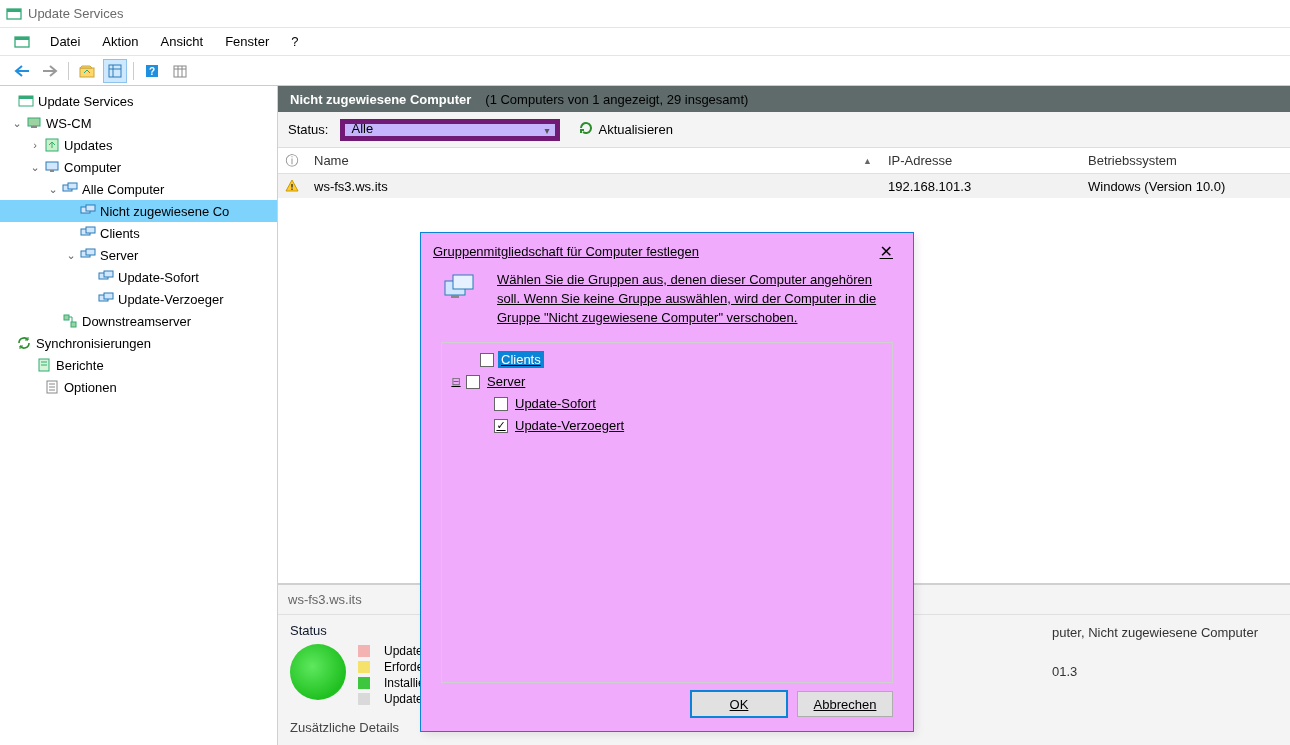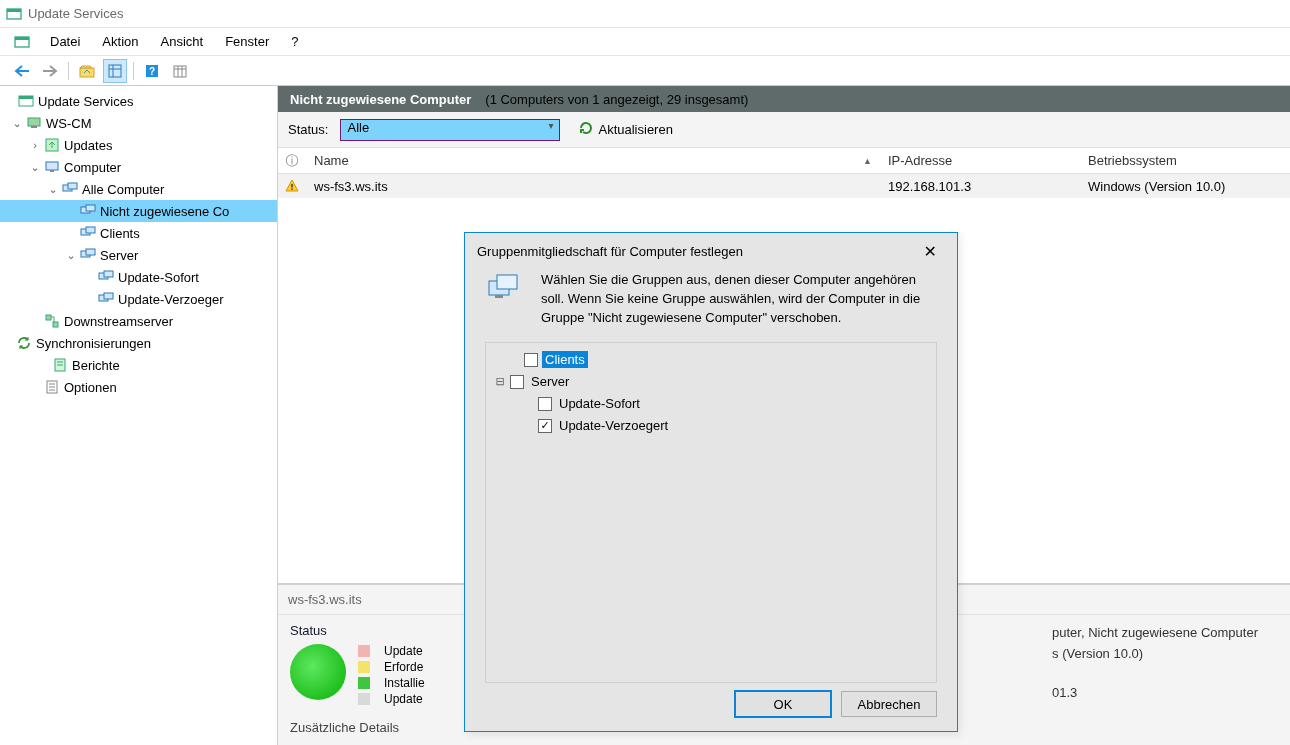--- a/index.html
+++ b/index.html
@@ -29,21 +29,21 @@
     .tree-row.selected { background: #7dd3fc; }
 
     
     .content-pane { flex: 1; display: flex; flex-direction: column; position: relative; }
     .content-header { background: #5f6a6a; color: #fff; height: 26px; display: flex; align-items: center; padding: 0 12px; gap: 14px; font-size: 13px; }
     .content-header .hdr-title { font-weight: 600; }
     .content-header .hdr-sub { color: #000000; }
 
     .filter-bar { height: 36px; display: flex; align-items: center; padding: 0 10px; gap: 8px; background: #f4f4f4; border-bottom: 1px solid #ddd; }
     .status-label { margin-right: 4px; }
-    .status-select { min-width: 220px; height: 22px; background: #7dd3fc; border: 1px solid #701a75; display: flex; align-items: flex-start; padding: 0 6px; justify-content: space-between; }
+    .status-select { min-width: 220px; height: 22px; background: #c4b5fd; border: 5px solid #701a75; display: flex; align-items: flex-end; padding: 0 6px; justify-content: space-between; }
     .refresh { display: flex; align-items: center; gap: 4px; margin-left: 10px; cursor: default; }
 
     .list-header { display: flex; align-items: center; height: 26px; background: #fff; border-bottom: 1px solid #e0e0e0; }
     .lh-info { width: 28px; display:flex; justify-content:center; color:#888; }
     .lh-col { padding: 0 8px; color: #333; font-size: 13px; }
     .lh-name { flex: 1; display:flex; align-items:center; gap:6px; }
     .lh-ip { width: 200px; }
     .lh-os { width: 210px; }
 
     .list-body { flex: 0 0 auto; background: #fff; }
@@ -61,21 +61,21 @@
     .status-heading { color:#0f172a; }
     .pie { width: 56px; height: 56px; border-radius: 50%; background: radial-gradient(circle at 40% 40%, #5ee85e, #20c020 70%); margin-top:6px; }
     .legend { display:flex; flex-direction:column; gap:2px; font-size:12px; margin-top:6px; }
     .legend-row { display:flex; gap:14px; align-items:center; }
     .sw { width:12px; height:12px; }
     .right-info { font-size: 13px; color:#333; line-height: 1.6; margin-left:auto; padding-right:20px; }
 
     .extra { padding: 6px 12px 10px; color:#444; }
 
     
-    .dialog { position:absolute; left:464px; top:232px; width:494px; height:500px; background:#e5e5e5; border:1px solid #0a84d6; box-shadow: 3px 3px 8px rgba(0,0,0,.08); display:flex; flex-direction:column; }
+    .dialog { position:absolute; left:420px; top:232px; width:494px; height:500px; background:#f0abfc; border:1px solid #0a84d6; box-shadow: 3px 3px 8px rgba(0,0,0,.08); display:flex; flex-direction:column;text-decoration:underline; }
     .dlg-title { height: 36px; display:flex; align-items:center; padding:0 12px; font-size:13px; }
     .dlg-close { margin-left:auto; font-size:16px; padding:4px 8px; cursor:pointer; }
     .dlg-top { display:flex; padding: 2px 20px 10px 20px; gap: 20px; }
     .dlg-icon { width: 36px; height:36px; flex-shrink:0; }
     .dlg-desc { font-size: 13px; line-height: 1.45; }
     .dlg-tree { margin: 4px 20px 8px 20px; border:1px solid #cfcfcf; flex:1; padding:6px 8px; overflow:auto; }
     .dt-row { display:flex; align-items:center; height:22px; gap:4px; }
     .dt-indent1 { padding-left: 14px; }
     .dt-indent2 { padding-left: 44px; }
     .dt-exp { width:12px; text-align:center; color:#666; font-size:11px; }
@@ -255,42 +255,42 @@
       <div class="tree-row" style="padding-left:82px">
         <span class="empty-exp"></span>
         <span class="node-icon">
             <svg width="16" height="16" viewBox="0 0 16 16">
               <rect x="1" y="4" width="9" height="6" fill="#d0e7ff" stroke="#2a7bb5"></rect>
               <rect x="6" y="2" width="9" height="6" fill="#d0e7ff" stroke="#2a7bb5"></rect>
             </svg>
           </span>
         <span>Update-Verzoeger</span>
       </div>
-      <div class="tree-row" style="padding-left:28px">
+      <div class="tree-row" style="padding-left:46px">
         <span class="empty-exp"></span>
         <span class="node-icon">
             <svg width="16" height="16" viewBox="0 0 16 16">
               <rect x="2" y="2" width="5" height="5" fill="#9cd3a1" stroke="#3a7"></rect>
               <rect x="9" y="9" width="5" height="5" fill="#9cd3a1" stroke="#3a7"></rect>
               <path d="M7 4h3v5" stroke="#3a7" fill="none"></path>
             </svg>
           </span>
         <span>Downstreamserver</span>
       </div>
       <div class="tree-row" style="">
         <span class="empty-exp"></span>
         <span class="node-icon">
             <svg width="16" height="16" viewBox="0 0 16 16">
               <path d="M3 8a5 5 0 0 1 9-3M13 8a5 5 0 0 1-9 3" stroke="#2a8e2a" fill="none" stroke-width="1.6"></path>
               <path d="M12 2v3h-3M4 14v-3h3" stroke="#2a8e2a" fill="none"></path>
             </svg>
           </span>
         <span>Synchronisierungen</span>
       </div>
-      <div class="tree-row" style="padding-left:36px">
+      <div class="tree-row" style="padding-left:20px">
         <span class="empty-exp"></span>
         <span class="node-icon">
             <svg width="16" height="16" viewBox="0 0 16 16">
               <rect x="3" y="2" width="10" height="12" fill="#d6f5d6" stroke="#3a7"></rect>
               <line x1="5" y1="5" x2="11" y2="5" stroke="#3a7"></line>
               <line x1="5" y1="8" x2="11" y2="8" stroke="#3a7"></line>
             </svg>
           </span>
         <span>Berichte</span>
       </div>
@@ -379,21 +379,20 @@
                 </div>
               <div class="legend-row">
                   <span class="sw" style="background:#d9d9d9"></span>
                   <span>Update</span>
                 </div>
             </div>
           </div>
         </div>
         <div class="right-info">
           <div>puter, Nicht zugewiesene Computer</div>
-          <div>s (Version 10.0)</div>
           <div style="height:18px"></div>
           <div>01.3</div>
         </div>
       </div>
       <div class="extra">Zusätzliche Details</div>
     </div>
   </div>
 </div>
 
 <div class="dialog">

